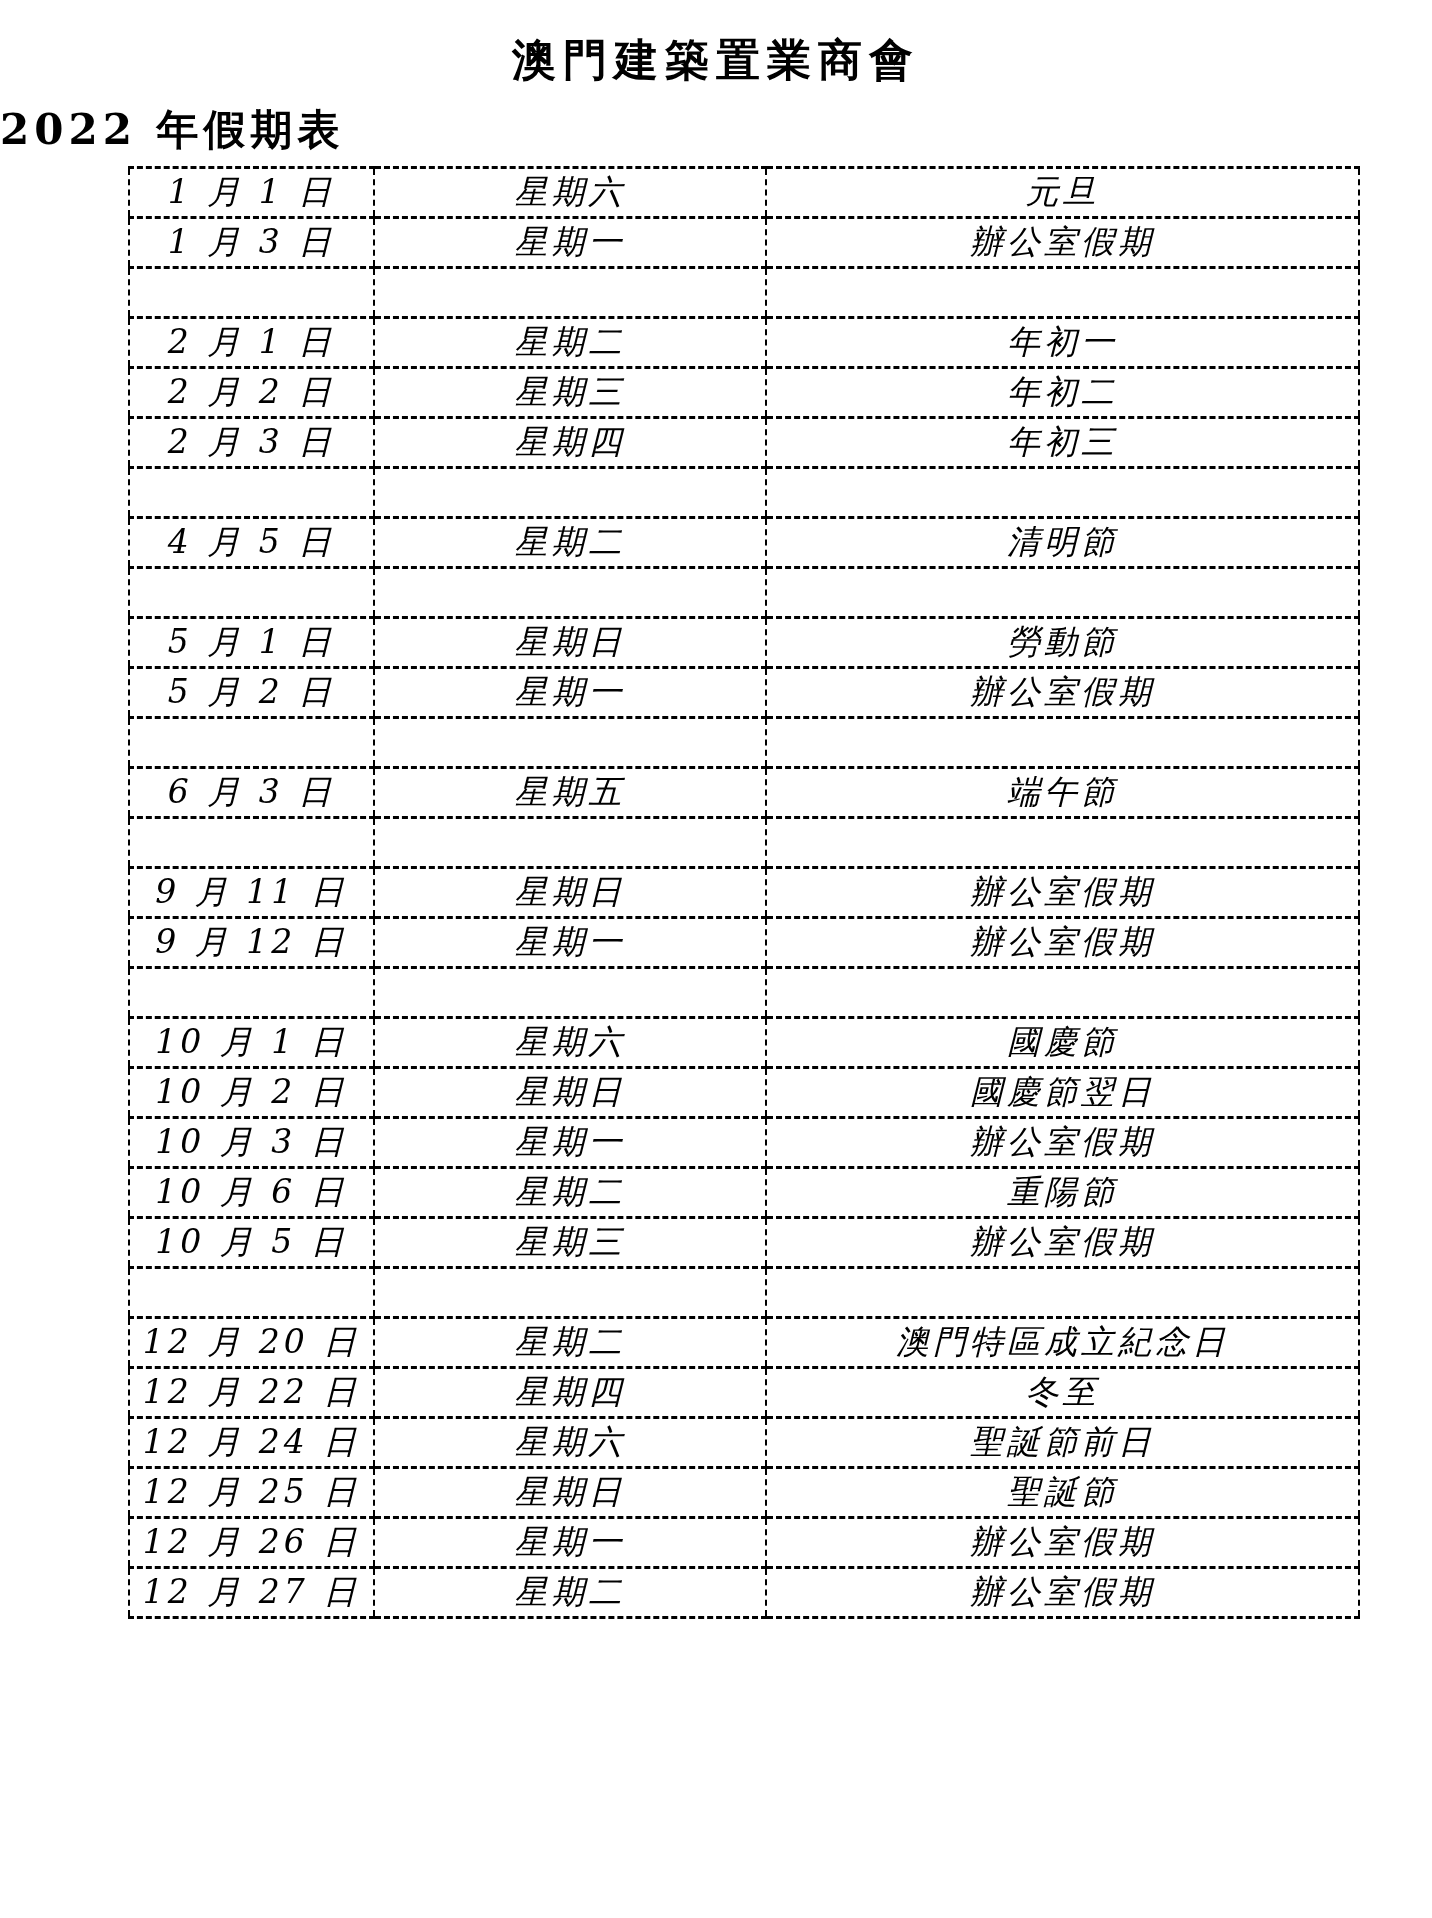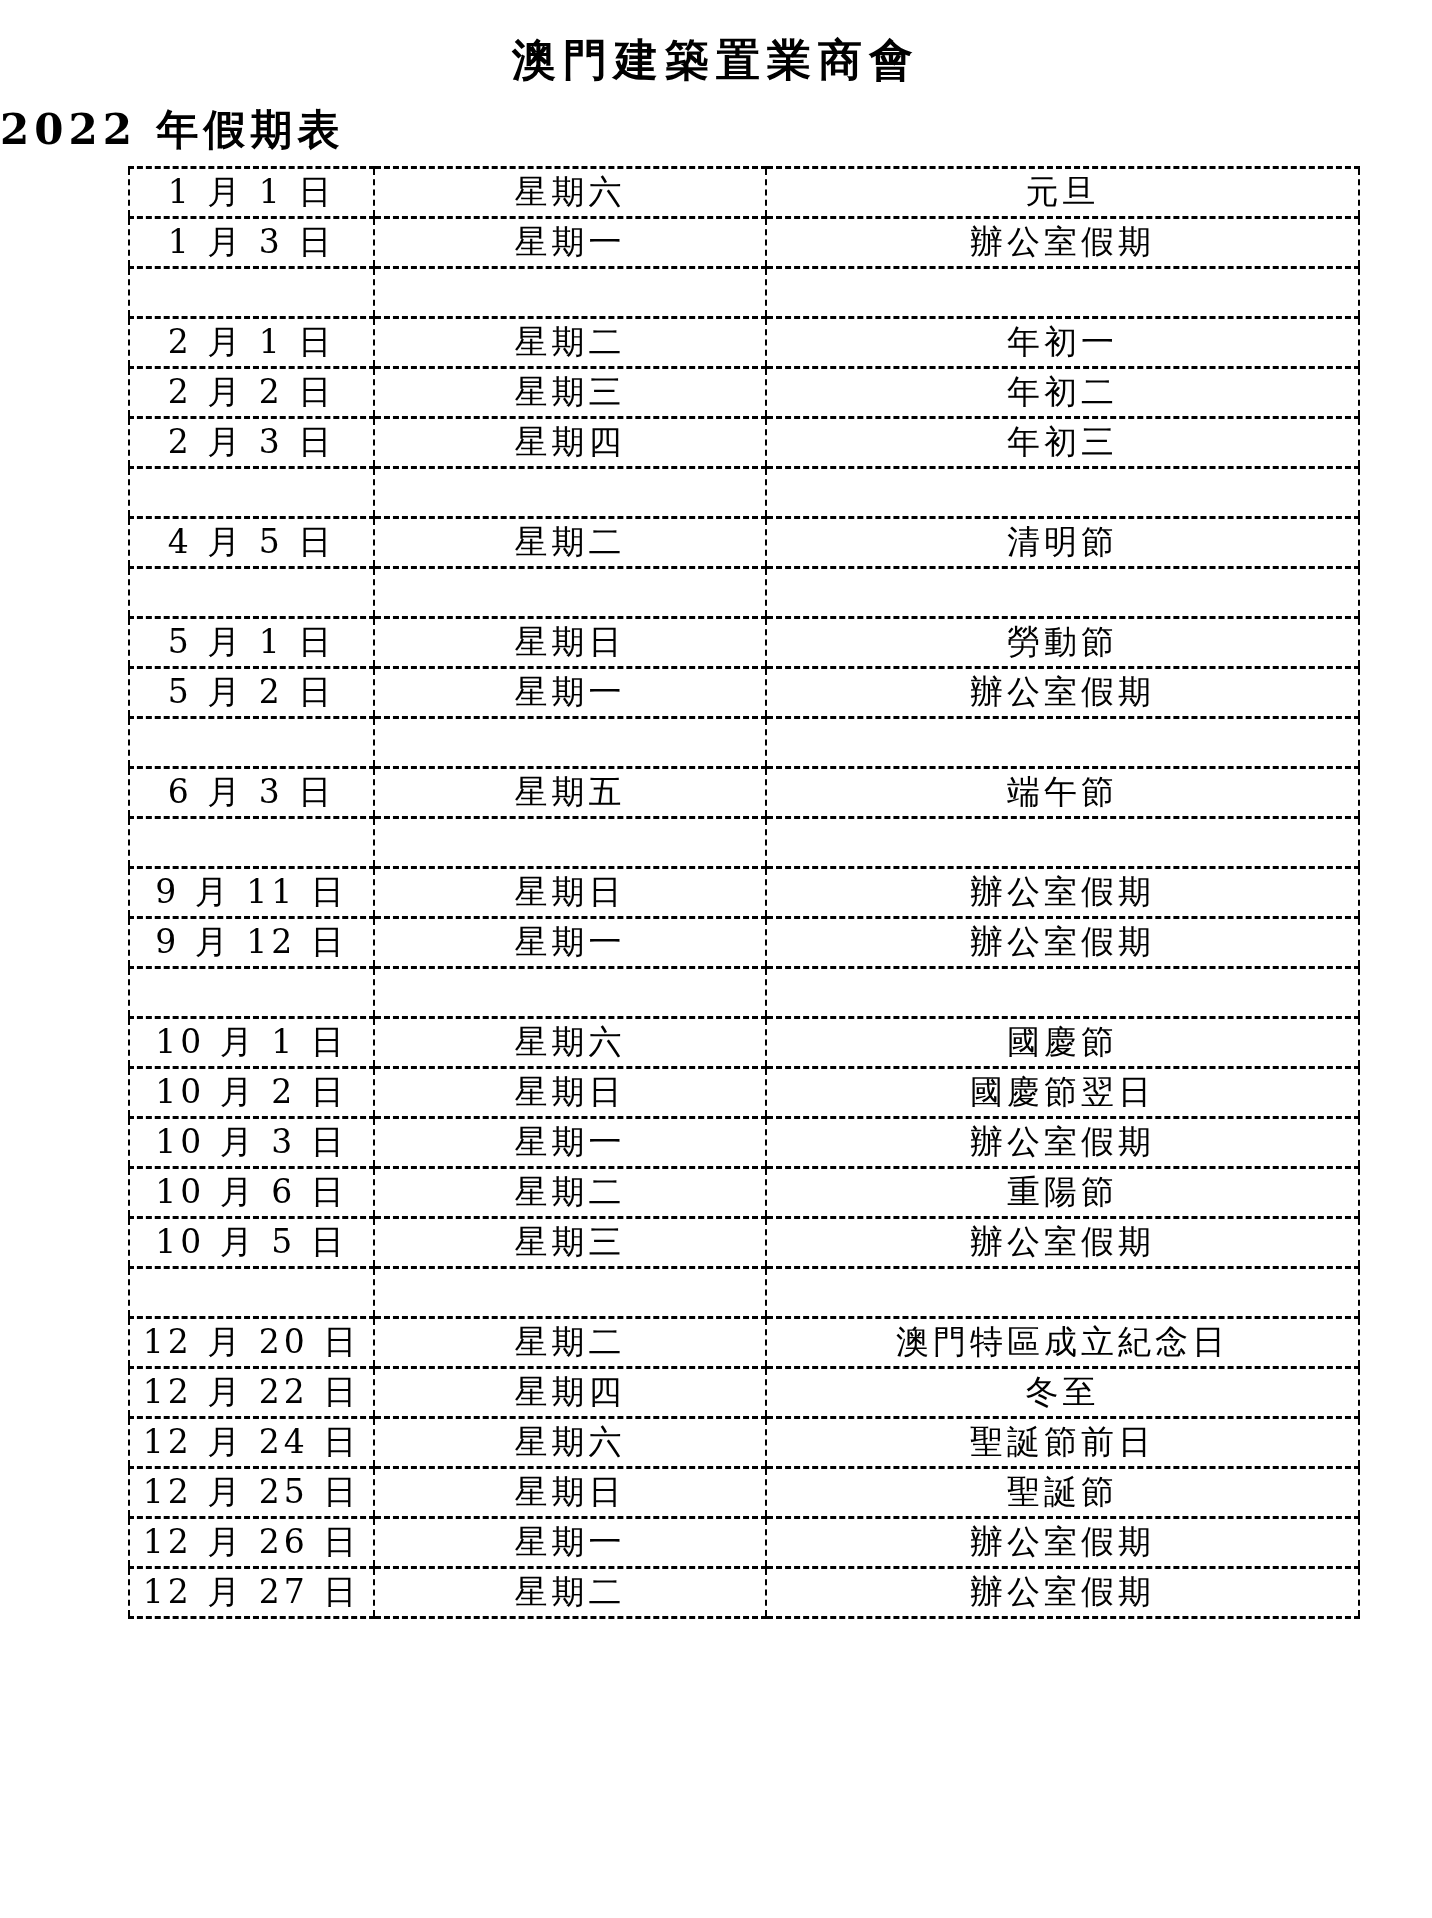--- a/index.html
+++ b/index.html
@@ -38,20 +38,21 @@
     letter-spacing: 5px;
     margin-top: 10px;
   }
   table.holiday-table {
     position: absolute;
     left: 128px;
     top: 166px;
     width: 1230px;
     border-collapse: collapse;
     table-layout: fixed;
+    font-style: italic;
   }
   table.holiday-table col.c-date    { width: 245px; }
   table.holiday-table col.c-weekday { width: 392px; }
   table.holiday-table col.c-holiday { width: 593px; }
   table.holiday-table td {
     height: 50px;
     border-top: 3px dashed #000;
     border-bottom: 3px dashed #000;
     border-left: 2px dashed #000;
     border-right: 2px dashed #000;

